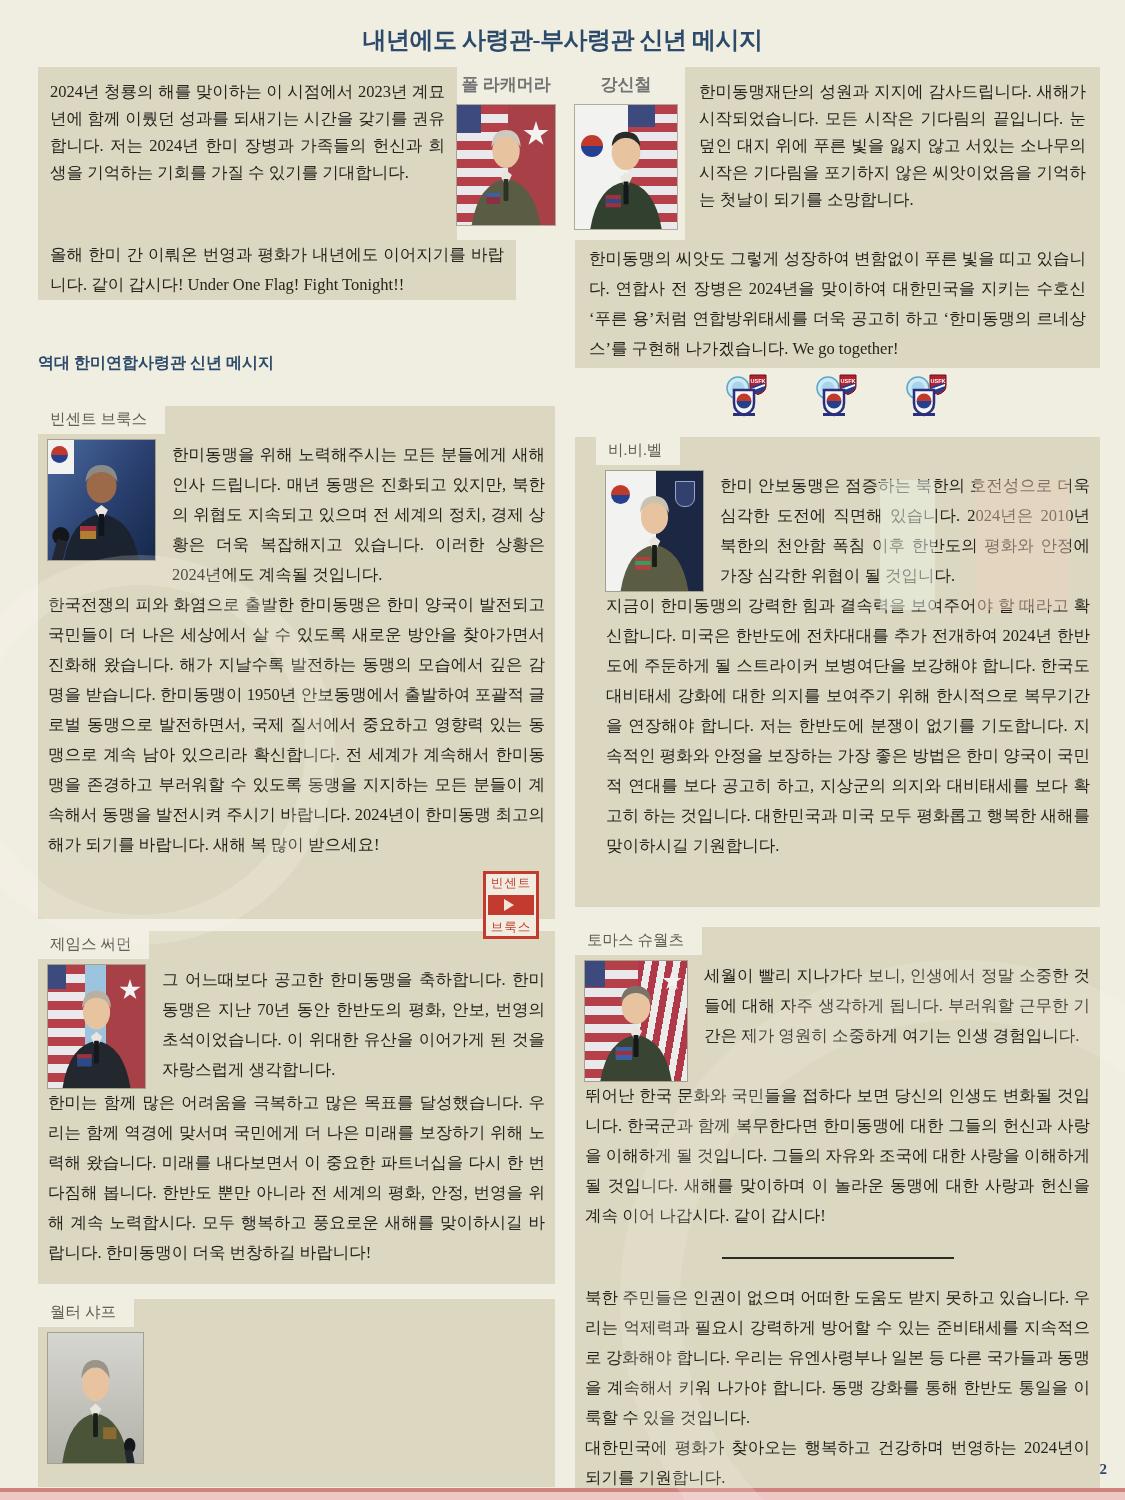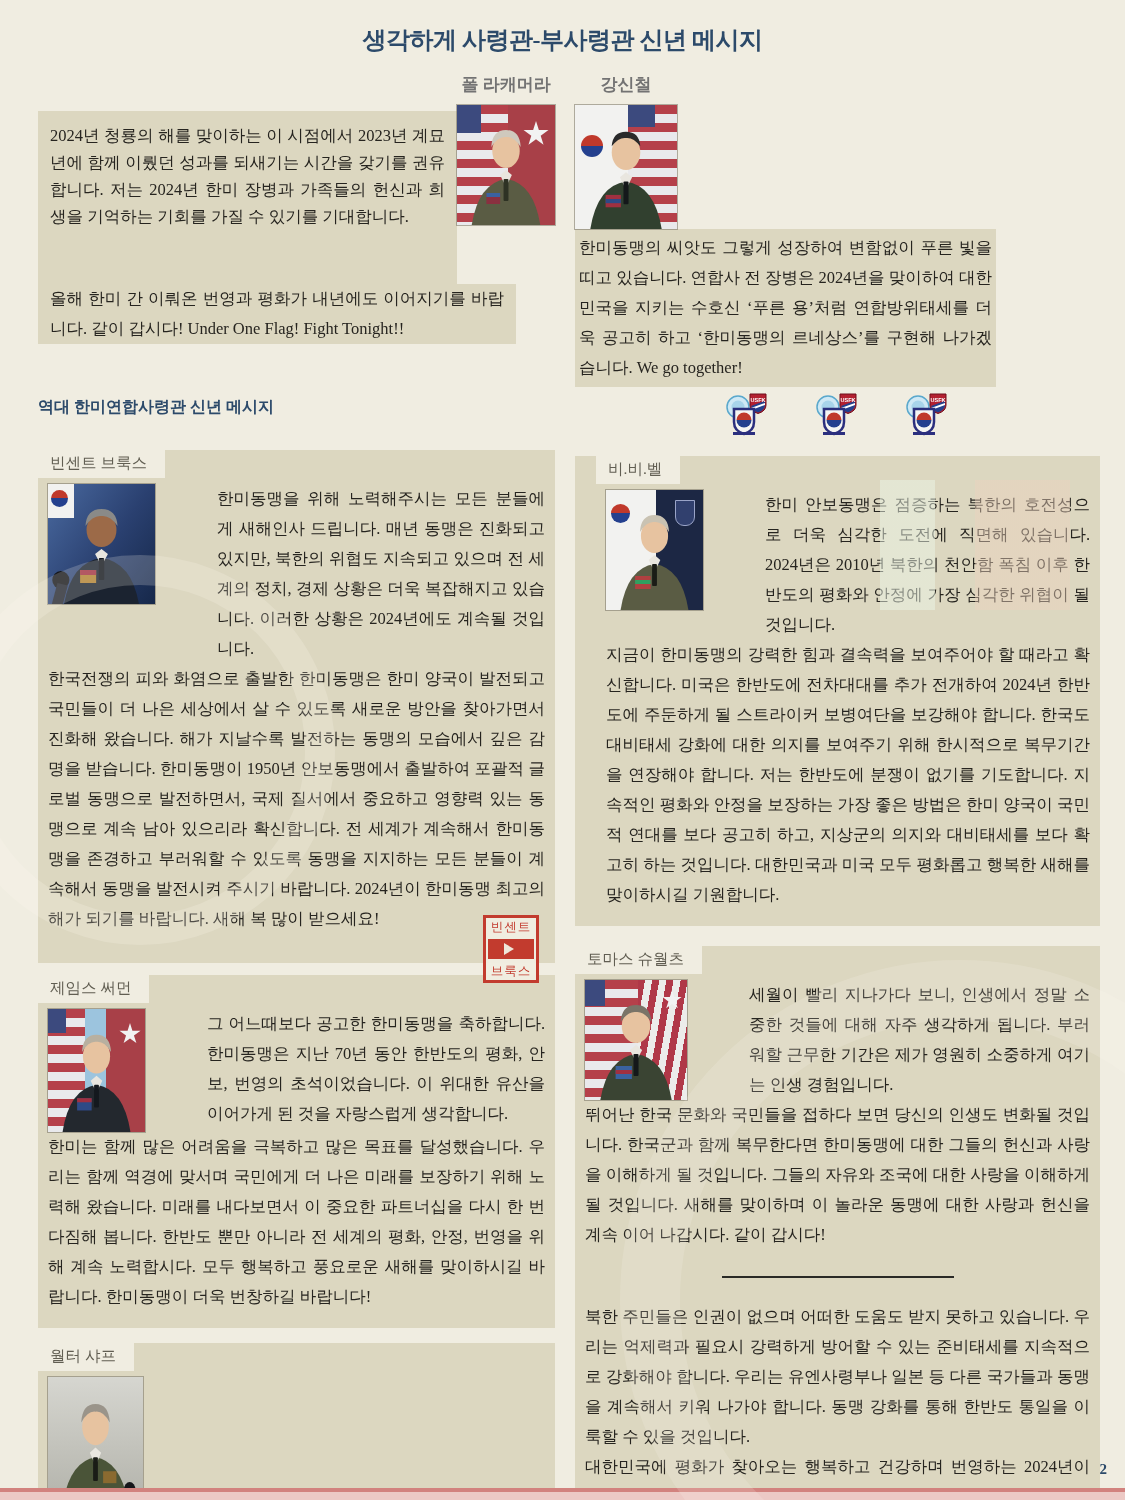--- a/index.html
+++ b/index.html
@@ -24,40 +24,40 @@
   .title-section{
     margin:53px 0 0;font-size:16px;font-weight:bold;color:var(--navy);
   }
   
   .cols{position:absolute;top:67px;left:38px;display:flex;}
   .col-left{width:517px;margin-right:20px;}
   .col-right{width:525px;}
   
   .top-row{display:flex;}
   .box{background:var(--beige);box-sizing:border-box;font-size:16.5px;text-align:justify;}
-  .tb-p1{width:432px;min-height:173px;padding:11px 12px 8px;line-height:27px;margin-top:44px;}
+  .tb-p1{width:432px;min-height:173px;padding:11px 12px 8px;line-height:27px;}
   .tb-p2{width:478px;height:60px;padding:0 12px;line-height:30px;margin-top:0;}
   .photo-col{flex:1;text-align:center;}
   .photo-name{font-size:17px;font-weight:600;color:#737373;margin:6px 0 9px;}
   .tb-p1r{flex:1;min-height:173px;margin-left:8px;padding:11px 14px 8px;line-height:27px;}
-  .tb-p2r{width:421px;min-height:128px;padding:4px 4px;line-height:30px;}
+  .tb-p2r{width:525px;min-height:128px;padding:4px 14px;line-height:30px;}
   .photo-col-r{width:102px;text-align:center;}
   
   .emblems{height:44px;margin-top:5px;display:flex;justify-content:center;gap:44px;}
   .emblem{width:46px;height:44px;}
   
   .member{
     position:relative;background:var(--beige);box-sizing:border-box;
     padding:0 10px 12px;width:100%;
   }
   .chip{
     display:inline-block;background:var(--cream);color:var(--namegray);
     font-size:15.5px;padding:3px 18px 4px 12px;margin-left:-10px;
   }
-  .mrow{display:flex;margin-top:6px;gap:45px;}
+  .mrow{display:flex;margin-top:6px;}
   .mphoto{flex:none;margin-right:17px;}
   .mtext{flex:1;font-size:16.5px;line-height:30px;text-align:justify;}
   .mpara{margin:0;font-size:16.5px;line-height:30px;text-align:justify;font-family:Liberation Serif, serif;}
   .m-brooks{margin-top:32px;min-height:513px;}
   .m-thurman{margin-top:12px;min-height:353px;}
   .m-sharp{margin-top:15px;min-height:188px;}
   .m-bell{margin-top:20px;min-height:470px;padding-left:31px;}
   .m-schwartz{margin-top:20px;min-height:563px;}
   .divider{width:232px;border:0;border-top:2px solid #2a2a26;margin:26px auto 24px;}
   
@@ -122,21 +122,21 @@
   .footer-band{position:absolute;left:0;right:0;bottom:0;height:8px;background:#ecc9c5;}
   .page-num{
     position:absolute;right:18px;bottom:22px;font-size:15px;font-weight:bold;color:var(--navy);
   }
 </style>
 </head>
 <body>
 
 <div class="page">
 
-  <h1 class="title-top">생각하게 사령관-부사령관 신년 메시지</h1>
+  <h1 class="title-top">내년에도 사령관-부사령관 신년 메시지</h1>
 
   <div class="cols">
 
     <div class="col-left">
 
       <div>
         <div class="top-row">
           <div class="box tb-p1">2024년 청룡의 해를 맞이하는 이 시점에서 2023년 계묘년에 함께 이뤘던 성과를 되새기는 시간을 갖기를 권유합니다. 저는 2024년 한미 장병과 가족들의 헌신과 희생을 기억하는 기회를 가질 수 있기를 기대합니다.</div>
           <div class="photo-col">
             <div class="photo-name">폴 라캐머라</div>
@@ -251,20 +251,21 @@
                 <path d="M15 120 Q22 78 50 74 Q78 78 85 120 Z" fill="#31402f"></path>
                 <path d="M44 70 l6 12 l6 -12 l-6 -5 z" fill="#e9e6df"></path>
                 <rect x="47.5" y="74" width="5" height="22" rx="1" fill="#14181a"></rect>
                 <rect x="30" y="87" width="15" height="12" fill="#a03040"></rect>
                 <rect x="30" y="91" width="15" height="4" fill="#2e4a86"></rect>
                 <ellipse cx="50" cy="46" rx="14" ry="17" fill="#e7c3a0"></ellipse>
                 <path d="M36 40 Q37 26 50 26 Q63 26 64 40 Q57 31 50 32 Q43 31 36 40 Z" fill="#2a2a2a"></path>
               </svg>
             </div>
           </div>
+          <div class="box tb-p1r">한미동맹재단의 성원과 지지에 감사드립니다. 새해가 시작되었습니다. 모든 시작은 기다림의 끝입니다. 눈 덮인 대지 위에 푸른 빛을 잃지 않고 서있는 소나무의 시작은 기다림을 포기하지 않은 씨앗이었음을 기억하는 첫날이 되기를 소망합니다.</div>
         </div>
         <div class="box tb-p2r">한미동맹의 씨앗도 그렇게 성장하여 변함없이 푸른 빛을 띠고 있습니다. 연합사 전 장병은 2024년을 맞이하여 대한민국을 지키는 수호신 ‘푸른 용’처럼 연합방위태세를 더욱 공고히 하고 ‘한미동맹의 르네상스’를 구현해 나가겠습니다. We go together!</div>
       </div>
 
       <div class="emblems">
         <svg class="emblem" viewBox="0 0 46 44">
           <circle cx="13" cy="15" r="11" fill="#cfe9f5" stroke="#5aa8cc" stroke-width="1.5"></circle>
           <circle cx="13" cy="15" r="6.5" fill="#a8d4ea"></circle>
           <path d="M25 2 h16 v11 q0 6 -8 8.5 q-8 -2.5 -8 -8.5 z" fill="#b32030" stroke="#6e0f1d" stroke-width="1"></path>
           <path d="M26 14 l14 -5 v4 q0 5 -7 7.5 q-5 -1.8 -7 -6.5 z" fill="#24408e"></path>

